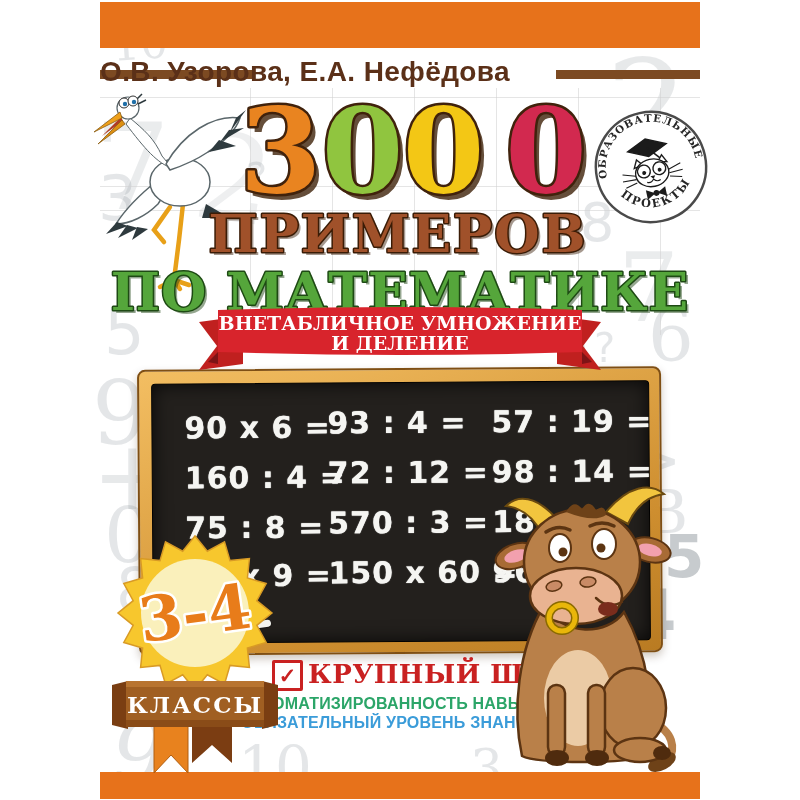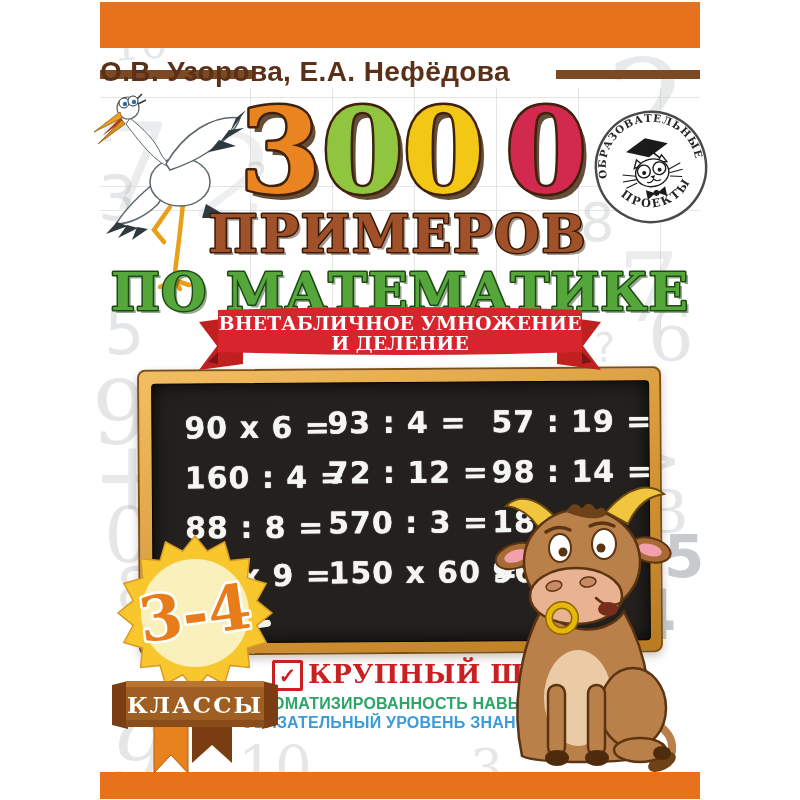--- a/index.html
+++ b/index.html
@@ -199,21 +199,21 @@
 </svg>
 
 <div id="chalkboard" class="abs">
   <div id="board-inner">
     <div class="chalk" style="left:32px;top:26px">90 x 6 =</div>
     <div class="chalk" style="left:175px;top:22px">93 : 4 =</div>
     <div class="chalk" style="left:339px;top:22px">57 : 19 =</div>
     <div class="chalk" style="left:32px;top:76px">160 : 4 =</div>
     <div class="chalk" style="left:175px;top:72px">72 : 12 =</div>
     <div class="chalk" style="left:339px;top:72px">98 : 14 =</div>
-    <div class="chalk" style="left:32px;top:126px">88 : 8 =</div>
+    <div class="chalk" style="left:32px;top:126px">75 : 8 =</div>
     <div class="chalk" style="left:175px;top:122px">570 : 3 =</div>
     <div class="chalk" style="left:339px;top:122px">18 :</div>
     <div class="chalk" style="left:32px;top:174px">17 x 9 =</div>
     <div class="chalk" style="left:175px;top:172px">150 x 60 =</div>
     <div class="chalk" style="left:339px;top:172px">96 :</div>
   </div>
 </div>
 <div id="chalk-piece" class="abs"></div>
 
 <svg class="abs" style="left:110px;top:533px;z-index:4" width="170" height="245" viewBox="0 0 170 245">

